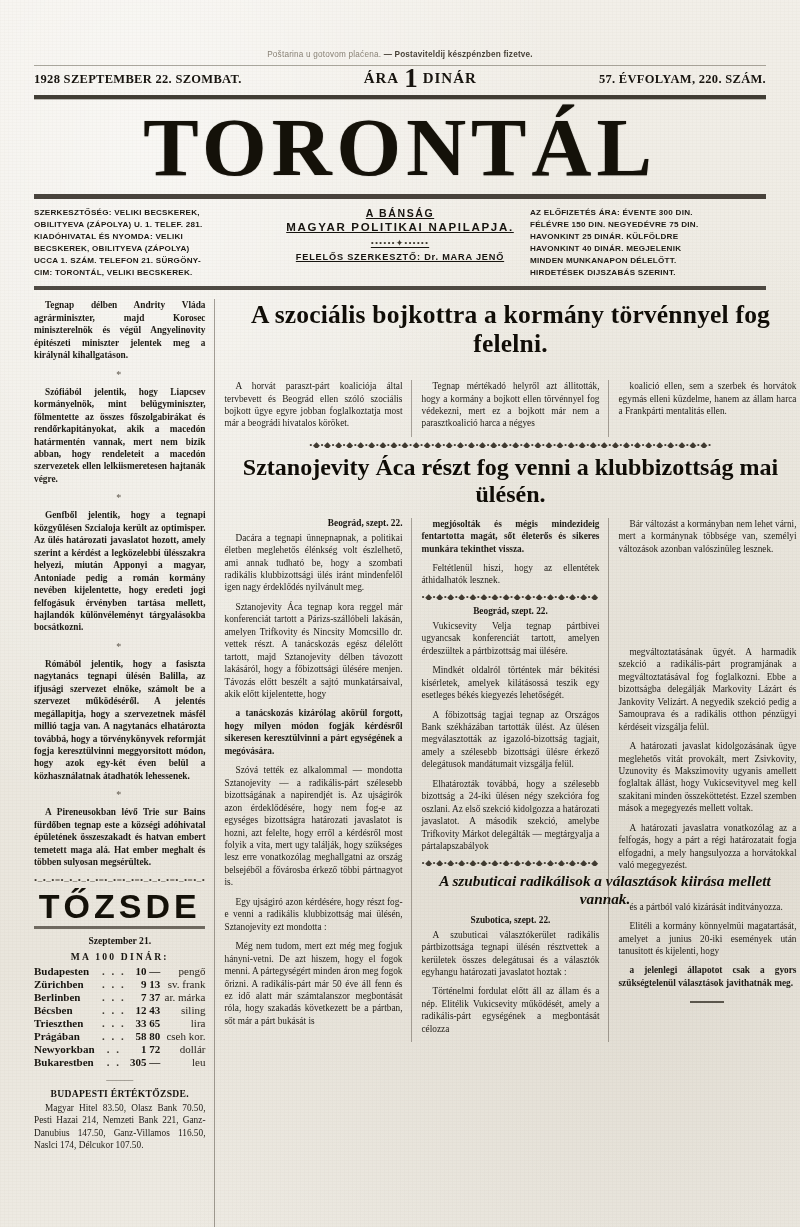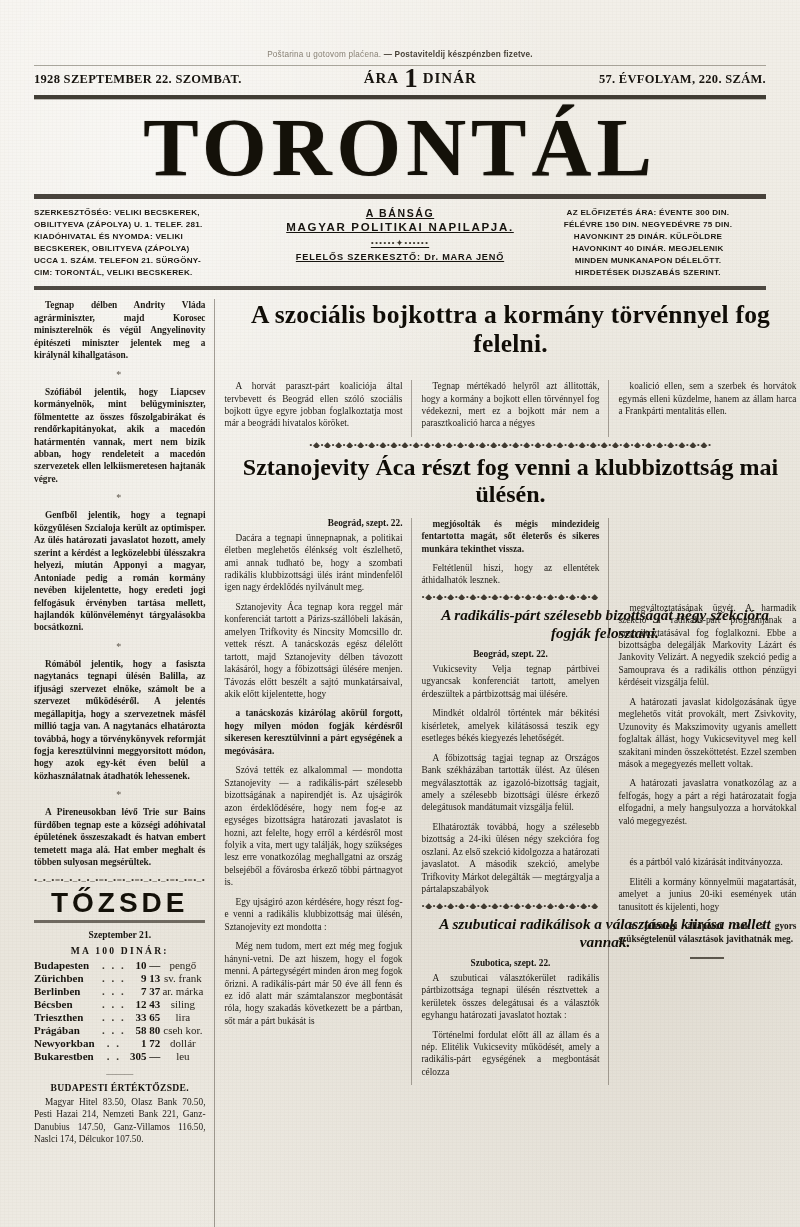--- a/index.html
+++ b/index.html
@@ -63,21 +63,21 @@
   
   .inforow{display:flex;margin-top:8px;gap:0;}
   .info-l{width:236px;}
   .info-c{flex:1;text-align:center;padding:0 6px;text-decoration:underline;}
   .info-r{width:236px;}
   .info-l .lines,.info-r .lines{
     font-family:"Liberation Sans",sans-serif;
     font-size:8.1px;font-weight:700;line-height:1.5;letter-spacing:.25px;
     color:#1b1812;
   }
-  .info-r .lines{text-align:center;}
+  .info-r .lines{text-align:left;}
   .info-c .t1{font-family:"Liberation Sans",sans-serif;font-size:10.5px;font-weight:700;letter-spacing:1.6px;}
   .info-c .t2{font-family:"Liberation Sans",sans-serif;font-size:11.5px;font-weight:700;letter-spacing:1.7px;margin-top:2px;}
   .info-c .dots{font-size:9px;letter-spacing:1px;color:#3b362c;margin:5px 0 4px;}
   .info-c .t3{font-family:"Liberation Sans",sans-serif;font-size:9.2px;font-weight:700;letter-spacing:.8px;}
   .rule-thick3{height:4px;background:#2a251d;margin-top:7px;opacity:.82;}
 
   
   .bodywrap{display:flex;margin-top:9px;height:930px;}
   .col{position:relative;}
   .c1{width:178px;padding-right:9px;}
@@ -119,32 +119,32 @@
   
   .trio{display:flex;}
   .trio > .sc{width:178px;padding:0 9px 0 0;}
   .trio > .sc.last{padding-right:0;}
   .sdiv{width:1px;background:#5d564b;opacity:.5;margin:0 9px 0 0;flex:0 0 1px;}
 
   
   .tozsde-orn{margin:8px 0 6px;}
   .tozsde{
     text-align:center;font-family:"Liberation Sans",sans-serif;
-    font-size:28px;font-weight:700;letter-spacing:4px;line-height:1;
+    font-size:34px;font-weight:700;letter-spacing:4px;line-height:1;
     color:#141109;margin:1px 0 2px;
   }
   .tz-rule{height:3px;background:#3a342b;opacity:.7;margin:3px 0 6px;}
   .tz-date{text-align:center;font-size:9.6px;font-weight:700;margin:2px 0 5px;}
   .tz-sub{text-align:center;font-size:9.6px;font-weight:700;letter-spacing:2.2px;margin:0 0 3px;}
   table.tz{width:100%;border-collapse:collapse;font-size:11px;}
   table.tz td{padding:.5px 0;white-space:nowrap;vertical-align:baseline;}
   td.city{font-weight:700;}
   td.dots{color:#3f3a31;letter-spacing:2px;text-align:center;font-weight:700;}
   td.val{text-align:right;font-weight:700;padding-right:3px;}
-  td.cur{text-align:center;color:#2a251d;padding-left:2px;}
+  td.cur{text-align:right;color:#2a251d;padding-left:2px;}
   .tz-mini{text-align:center;margin:5px 0 4px;color:#4b463c;font-size:9px;}
   .bp-title{text-align:center;font-size:9.6px;font-weight:700;letter-spacing:.3px;margin:3px 0 3px;}
   .endrule{width:34px;height:2px;background:#3a342b;margin:12px auto 0;opacity:.8;}
 </style>
 </head>
 <body>
 
 <div class="page">
   <div class="inner">
 
@@ -310,38 +310,38 @@
             <p class="bt">Egy ujságiró azon kérdésére, hogy részt fog-e venni a radikális klubbizottság mai ülésén, Sztanojevity ezt mondotta :</p>
             <p class="bt">Még nem tudom, mert ezt még meg fogjuk hányni-vetni. De azt hiszem, hogy el fogok menni. A pártegységért minden áron meg fogok őrizni. A radikális-párt már 50 éve áll fenn és ez idő alatt már számtalanszor megbontását róla, hogy szakadás következett be a pártban, sőt már a párt bukását is</p>
           </div>
           <div class="sdiv"></div>
           <div class="sc">
             <p class="bt b">megjósolták és mégis mindezideig fentartotta magát, sőt életerős és sikeres munkára tekinthet vissza.</p>
             <p class="bt">Feltétlenül hiszi, hogy az ellentétek áthidalhatók lesznek.</p>
 
             <div class="orn">•◆•◆•◆•◆•◆•◆•◆•◆•◆•◆•◆•◆•◆•◆•◆•◆•◆•◆•◆•◆•◆•◆•◆•◆•◆•◆•◆•◆•◆•◆•◆•◆•◆•</div>
 
-            <h3 class="headi" style="width:367px;margin-left:0;">A radikális-párt szélesebb bizottságát négy szekcióra fogják felosztani.</h3>
 
             <div class="dl-wrap" style="text-align:center;"><span class="dateline">Beográd, szept. 22.</span></div>
             <p class="bt">Vukicsevity Velja tegnap pártbivei ugyancsak konferenciát tartott, amelyen érdeszültek a pártbizottság mai ülésére.</p>
             <p class="bt">Mindkét oldalról történtek már békitési kisérletek, amelyek kilátásossá teszik egy esetleges békés kiegyezés lehetőségét.</p>
             <p class="bt">A főbizottság tagjai tegnap az Országos Bank székházában tartották ülést. Az ülésen megválasztották az igazoló-bizottság tagjait, amely a szélesebb bizottsági ülésre érkező delegátusok mandátumait vizsgálja felül.</p>
             <p class="bt">Elhatározták továbbá, hogy a szélesebb bizottság a 24-iki ülésen négy szekcióra fog oszlani. Az első szekció kidolgozza a határozati javaslatot. A második szekció, amelybe Trifkovity Márkot delegálták — megtárgyalja a pártalapszabályok</p>
 
             <div class="orn">•◆•◆•◆•◆•◆•◆•◆•◆•◆•◆•◆•◆•◆•◆•◆•◆•◆•◆•◆•◆•◆•◆•◆•◆•◆•◆•◆•◆•◆•◆•◆•◆•◆•</div>
 
             <h3 class="headi" style="width:367px;margin-left:0;">A szubuticai radikálisok a választások kiirása mellett vannak.</h3>
 
             <div class="dl-wrap" style="text-align:center;"><span class="dateline">Szubotica, szept. 22.</span></div>
             <p class="bt">A szubuticai választókerület radikális pártbizottsága tegnapi ülésén résztvettek a kerületek összes delegátusai és a választók egyhangu határozati javaslatot hoztak :</p>
             <p class="bt">Történelmi fordulat előtt áll az állam és a nép. Elitélik Vukicsevity működését, amely a radikális-párt egységének a megbontását célozza</p>
           </div>
           <div class="sdiv"></div>
           <div class="sc last">
+            <p class="bt">Bár változást a kormányban nem lehet várni, mert a kormánynak többsége van, személyi változások azonban valószinüleg lesznek.</p>
             <div style="height:84px"></div>
             <p class="bt">megváltoztatásának ügyét. A harmadik szekció a radikális-párt programjának a megváltoztatásával fog foglalkozni. Ebbe a bizottságba delegálják Markovity Lázárt és Jankovity Velizárt. A negyedik szekció pedig a Samouprava és a radikális otthon pénzügyi kérdéseit vizsgálja felül.</p>
             <p class="bt">A határozati javaslat kidolgozásának ügye meglehetős vitát provokált, mert Zsivkovity, Uzunovity és Makszimovity ugyanis amellett foglaltak állást, hogy Vukicsevityvel meg kell szakitani minden összeköttetést. Ezzel szemben mások a megegyezés mellett voltak.</p>
             <p class="bt">A határozati javaslatra vonatkozólag az a felfogás, hogy a párt a régi határozatait fogja elfogadni, a mely hangsulyozza a horvátokkal való megegyezést.</p>
             <div style="height:22px"></div>
             <p class="bt">és a pártból való kizárását inditványozza.</p>
             <p class="bt">Elitéli a kormány könnyelmüi magatartását, amelyet a junius 20-iki események után tanusitott és kijelenti, hogy</p>
             <p class="bt b">a jelenlegi állapotot csak a gyors szükségtelenül választások javithatnák meg.</p>
             <div class="endrule"></div>
           </div>

